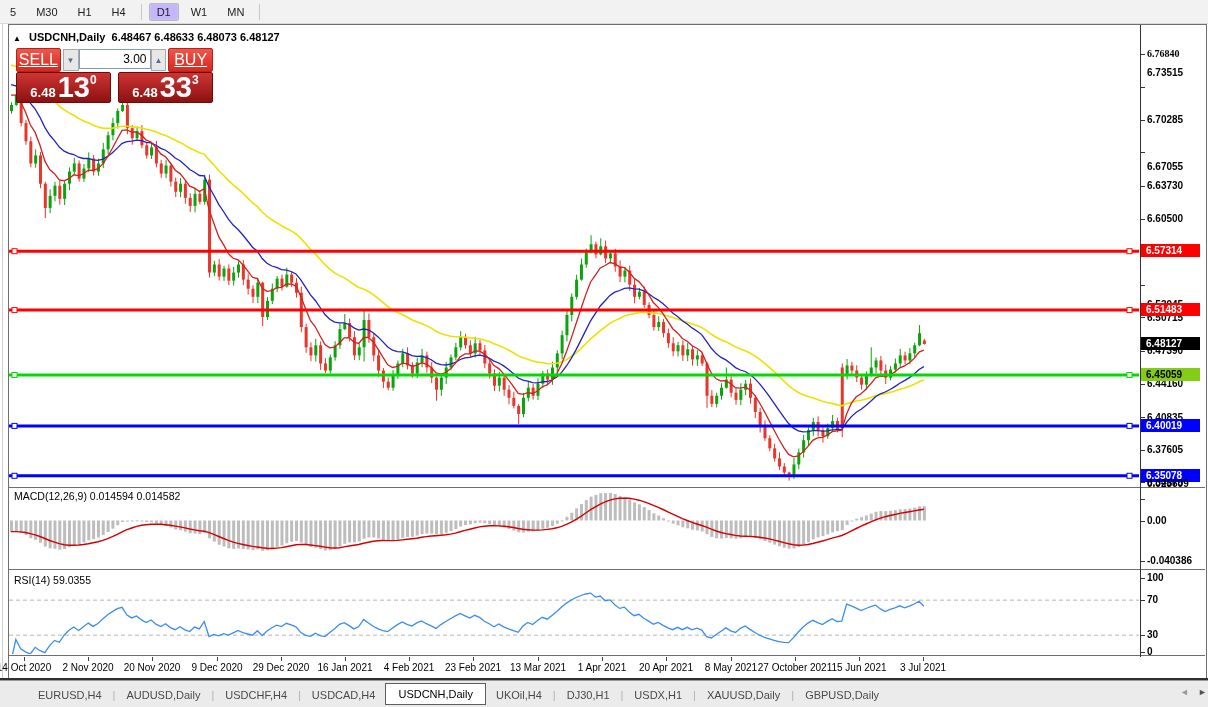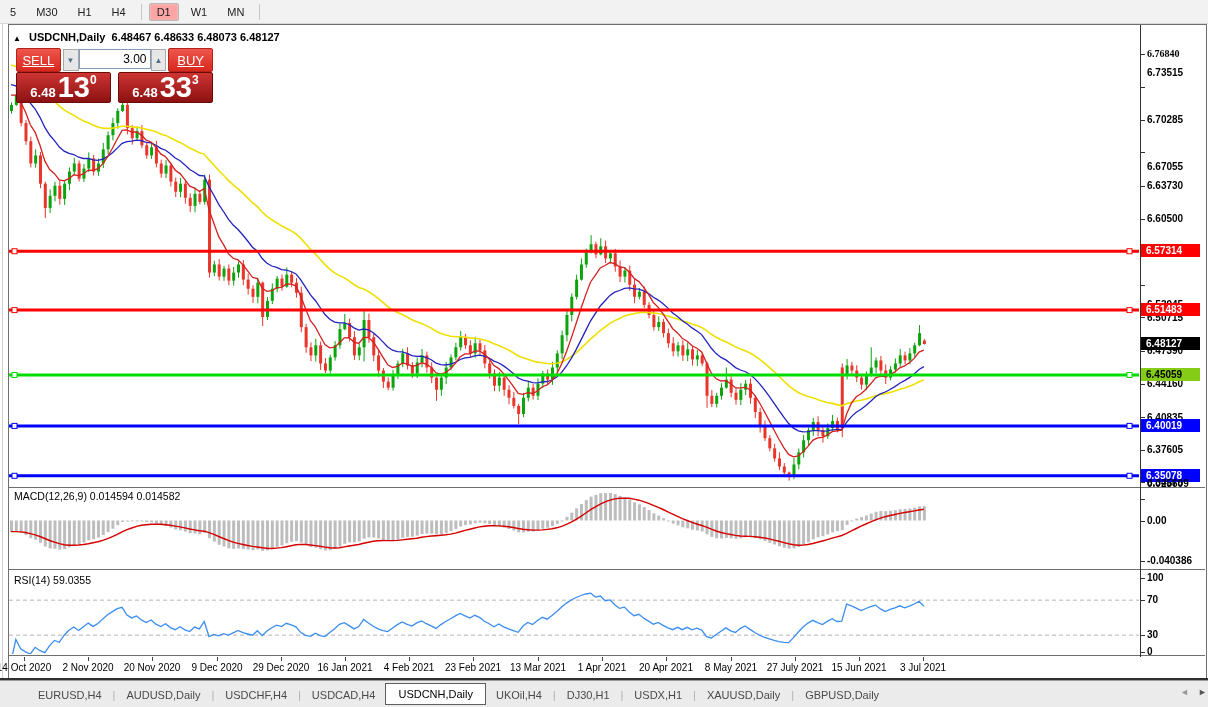--- a/index.html
+++ b/index.html
@@ -2,41 +2,41 @@
 <html><head>
 <meta charset="utf-8">
 <style>
   html,body{margin:0;padding:0}
   body{width:1208px;height:707px;position:relative;overflow:hidden;background:#fff;
        font-family:"Liberation Sans",sans-serif;-webkit-font-smoothing:antialiased}
   
   .toolbar{position:absolute;left:0;top:0;width:1208px;height:23px;background:#f2f2f2;
            border-bottom:1px solid #d9d9d9;display:flex;align-items:center;font-size:11px;color:#222}
   .tf-btn{padding:2px 7px;margin:0 2px;border:1px solid transparent;border-radius:2px;cursor:default;white-space:nowrap}
-  .tf-btn.active{background:#fca5a5;border:1px solid #b9b9b9;box-shadow:inset 0 0 2px #ddd}
+  .tf-btn.active{background:#c4b5fd;border:1px solid #b9b9b9;box-shadow:inset 0 0 2px #ddd}
   .tf-divider{width:1px;height:16px;background:#c8c8c8;margin:0 5px}
   
   .win{position:absolute;left:8px;top:24px;width:1197px;height:655px;border:1px solid #6f6f6f;background:#fff}
   .outer-shadow{position:absolute;left:2px;top:24px;width:1px;height:655px;background:#cfcfcf}
   .pane-sep{position:absolute;left:8px;width:1197px;height:1px;background:#6f6f6f}
   .vaxis{position:absolute;left:1140px;top:25px;width:1px;height:632px;background:#333}
   .axis-label{position:absolute;font-size:10px;font-weight:600;color:#000;white-space:nowrap}
   .axis-tick{position:absolute;width:4px;height:1px;background:#333}
   .price-tag{position:absolute;left:1141px;width:59px;height:13px;font-size:10px;font-weight:600;
              display:flex;align-items:center;padding-left:5px;box-sizing:border-box;white-space:nowrap}
   .date-label{position:absolute;font-size:10px;color:#000;transform:translateX(-50%);white-space:nowrap}
   .date-tick{position:absolute;width:1px;height:4px;background:#444}
   .pane-label{position:absolute;left:14px;font-size:10.5px;color:#000;white-space:nowrap}
   
   .chart-title{position:absolute;left:13px;top:31px;font-size:11px;font-weight:700;color:#000;white-space:nowrap}
   .chart-title .tri{font-size:8px;margin-right:5px}
   .widget{position:absolute;left:16px;top:48px;width:197px}
   .wrow1{display:flex;height:22px}
   .trade-btn{width:46px;height:22px;border:1px solid #b5221a;border-radius:2px;
-             background:linear-gradient(#ef564c,#d8281e);color:#fff;font-size:13px;
+             background:linear-gradient(#ef564c,#d8281e);color:#fff;font-size:16px;
              display:flex;align-items:center;justify-content:center;text-decoration:underline;cursor:pointer}
   .spin-btn{width:15px;height:20px;margin-top:1px;background:#e7e7e7;border:1px solid #aaa;
             color:#55708d;font-size:8px;display:flex;align-items:center;justify-content:center;cursor:pointer}
   .vol-input{width:64px;height:18px;margin-top:1px;border:1px solid #7f9db9;font-size:12px;
              text-align:right;padding:0 3px;font-family:"Liberation Sans",sans-serif}
   .wrow1 .gap{width:2px}
   .wrow2{display:flex;margin-top:2px}
   .price-tile{width:95px;height:31px;border:1px solid #6d0b0b;border-radius:2px;
               background:linear-gradient(#cd3533,#8c1111);color:#fff;display:flex;
               align-items:flex-end;justify-content:center;padding-bottom:2px;box-sizing:border-box;cursor:pointer}
@@ -790,21 +790,21 @@
     <div class="date-label" style="left: 473px; top: 662px;">23 Feb 2021</div>
     <div class="date-tick" style="left: 538px; top: 657px;"></div>
     <div class="date-label" style="left: 538px; top: 662px;">13 Mar 2021</div>
     <div class="date-tick" style="left: 602px; top: 657px;"></div>
     <div class="date-label" style="left: 602px; top: 662px;">1 Apr 2021</div>
     <div class="date-tick" style="left: 666px; top: 657px;"></div>
     <div class="date-label" style="left: 666px; top: 662px;">20 Apr 2021</div>
     <div class="date-tick" style="left: 731px; top: 657px;"></div>
     <div class="date-label" style="left: 731px; top: 662px;">8 May 2021</div>
     <div class="date-tick" style="left: 795px; top: 657px;"></div>
-    <div class="date-label" style="left: 795px; top: 662px;">27 July 2021</div>
+    <div class="date-label" style="left: 795px; top: 662px;">27 October 2021</div>
     <div class="date-tick" style="left: 859px; top: 657px;"></div>
     <div class="date-label" style="left: 859px; top: 662px;">15 Jun 2021</div>
     <div class="date-tick" style="left: 923px; top: 657px;"></div>
     <div class="date-label" style="left: 923px; top: 662px;">3 Jul 2021</div>
   </div>
 
 <div class="tabbar" id="tabbar">
     <div class="lead"></div>
     <div class="tab">EURUSD,H4</div>
     <div class="tab-sep">|</div>

